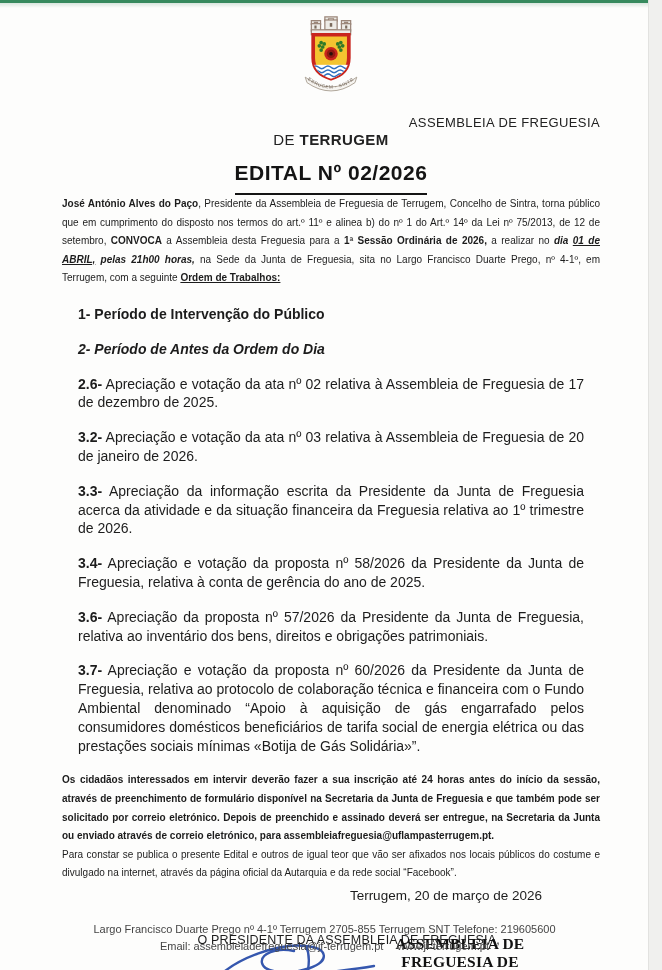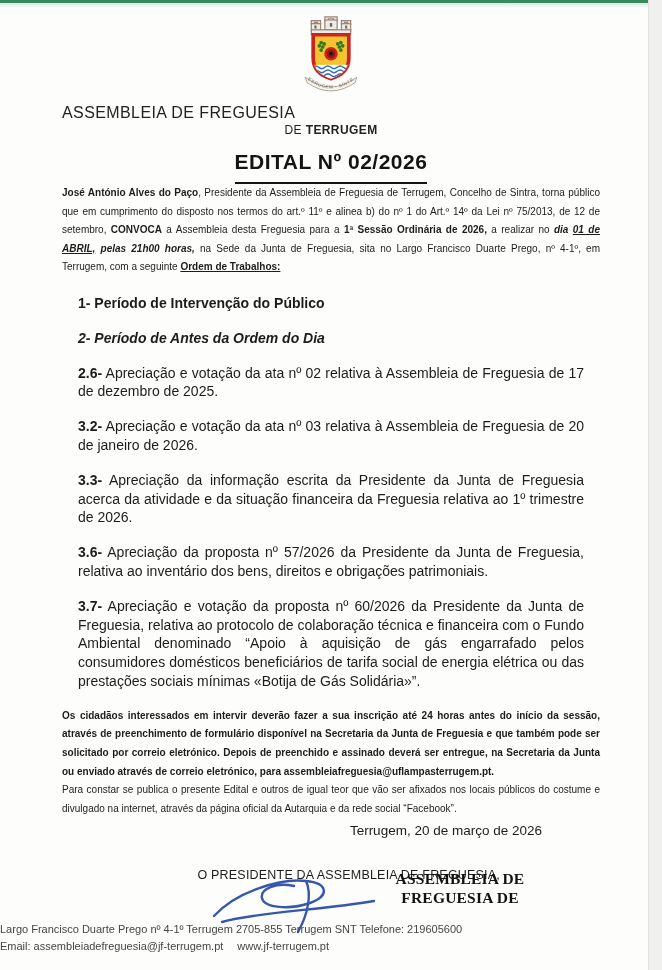--- a/index.html
+++ b/index.html
@@ -11,42 +11,42 @@
     font-family:"Liberation Sans", sans-serif;
     color:#1c1c1c;
   }
   .topbar{position:absolute;top:0;left:0;width:100%;height:3px;background:#378a5e;}
   .topbar-fade{position:absolute;top:3px;left:0;width:100%;height:5px;
     background:linear-gradient(#d9e6de,#fdfdfc);}
   .right-gutter{position:absolute;top:0;right:0;width:13px;height:100%;
     background:#f0f0ee;border-left:1px solid #e2e2e0;}
   .content{position:relative;padding:0 62px;}
   .crest-wrap{width:92px;margin:12px auto 0 auto;text-align:center;}
-  .org-line1{text-align:left;font-size:16px;letter-spacing:.4px;color:#222;margin:2px 0 0 0;}
-  .org-line2{text-align:center;font-size:12px;letter-spacing:.4px;color:#222;margin:1px 0 0 0;}
+  .org-line1{text-align:right;font-size:13px;letter-spacing:.4px;color:#222;margin:13px 0 0 0;}
+  .org-line2{text-align:center;font-size:15px;letter-spacing:.4px;color:#222;margin:1px 0 0 0;}
   .title-row{text-align:center;margin-top:13px;}
   .title{display:inline-block;font-size:21px;font-weight:bold;letter-spacing:.5px;
     border-bottom:2.5px solid #141414;padding-bottom:8px;color:#141414;}
   .subtitle{text-align:center;font-size:18px;font-weight:bold;letter-spacing:.5px;
     margin:5px 0 0 0;color:#141414;}
   p.body-just{font-size:10px;line-height:18.6px;text-align:justify;margin:0;}
   .intro{margin-top:8px;}
   .agenda{margin-top:17px;}
   .agenda p{font-size:14px;line-height:18.8px;margin:16px;text-align:justify;}
   .notice{margin-top:25px;font-weight:bold;}
   .closing{margin-top:17px;font-size:13.5px;line-height:17.5px;}
   .dateline{margin:5px 58px 0 0;text-align:right;font-size:13.5px;}
   .sig-area{position:relative;height:108px;margin-top:22px;}
   .sig-col{position:absolute;left:48px;top:8px;width:390px;text-align:right;}
   .sig-heading{font-size:12.5px;letter-spacing:.2px;margin:0;}
   .sig-svg{position:absolute;left:140px;top:10px;pointer-events:none;}
   .stamp{position:absolute;right:75px;top:10px;width:130px;text-align:center;
     font-family:"Liberation Serif", serif;font-weight:bold;font-size:15.5px;
     line-height:18.5px;color:#121212;letter-spacing:.2px;}
-  .footer{position:absolute;bottom:16px;left:0;width:649px;
+  .footer{position:absolute;bottom:16px;left:0;width:649px;text-align:center;
     font-size:11px;line-height:16.5px;color:#454545;}
   .footer .sep{display:inline-block;width:14px;}
   .b{font-weight:bold;} .i{font-style:italic;} .u{text-decoration:underline;}
 </style>
 </head>
 <body>
 
 <div class="page">
   <div class="topbar" style="background: rgb(55, 138, 94);"></div>
   <div class="topbar-fade"></div>
@@ -127,20 +127,21 @@
     </div>
 
     <p class="body-just intro"><span class="b">José António Alves do Paço</span><span>, Presidente da Assembleia de Freguesia de Terrugem, Concelho de Sintra, torna público que em cumprimento do disposto nos termos do art.º 11º e alinea b) do nº 1 do Art.º 14º da Lei nº 75/2013, de 12 de setembro, </span><span class="b">CONVOCA</span><span> a Assembleia desta Freguesia para a </span><span class="b">1ª Sessão Ordinária de 2026,</span><span> a realizar no </span><span class="b i">dia </span><span class="b i u">01 de ABRIL,</span><span class="b i"> pelas 21h00 horas,</span><span> na Sede da Junta de Freguesia, sita no Largo Francisco Duarte Prego, nº 4-1º, em Terrugem, com a seguinte </span><span class="b u">Ordem de Trabalhos:</span></p>
 
     <div class="agenda" id="agenda">
         <p><span class="b">1- Período de Intervenção do Público</span></p>
         <p><span class="b i">2- Período de Antes da Ordem do Dia</span></p>
         <p><span class="b">2.6-</span><span> Apreciação e votação da ata nº 02 relativa à Assembleia de Freguesia de 17 de dezembro de 2025.</span></p>
         <p><span class="b">3.2-</span><span> Apreciação e votação da ata nº 03 relativa à Assembleia de Freguesia de 20 de janeiro de 2026.</span></p>
         <p><span class="b">3.3-</span><span> Apreciação da informação escrita da Presidente da Junta de Freguesia acerca da atividade e da situação financeira da Freguesia relativa ao 1º trimestre de 2026.</span></p>
+        <p><span class="b">3.4-</span><span> Apreciação e votação da proposta nº 58/2026 da Presidente da Junta de Freguesia, relativa à conta de gerência do ano de 2025.</span></p>
         <p><span class="b">3.6-</span><span> Apreciação da proposta nº 57/2026 da Presidente da Junta de Freguesia, relativa ao inventário dos bens, direitos e obrigações patrimoniais.</span></p>
         <p><span class="b">3.7-</span><span> Apreciação e votação da proposta nº 60/2026 da Presidente da Junta de Freguesia, relativa ao protocolo de colaboração técnica e financeira com o Fundo Ambiental denominado “Apoio à aquisição de gás engarrafado pelos consumidores domésticos beneficiários de tarifa social de energia elétrica ou das prestações sociais mínimas «Botija de Gás Solidária»”.</span></p>
       </div>
 
     <p class="body-just notice">Os cidadãos interessados em intervir deverão fazer a sua inscrição até 24 horas antes do início da sessão, através de preenchimento de formulário disponível na Secretaria da Junta de Freguesia e que também pode ser solicitado por correio eletrónico. Depois de preenchido e assinado deverá ser entregue, na Secretaria da Junta ou enviado através de correio eletrónico, para assembleiafreguesia@uflampasterrugem.pt.</p>
 
     <p class="body-just closing">Para constar se publica o presente Edital e outros de igual teor que vão ser afixados nos locais públicos do costume e divulgado na internet, através da página oficial da Autarquia e da rede social “Facebook”.</p>
 
     <p class="dateline">Terrugem, 20 de março de 2026</p>
 

